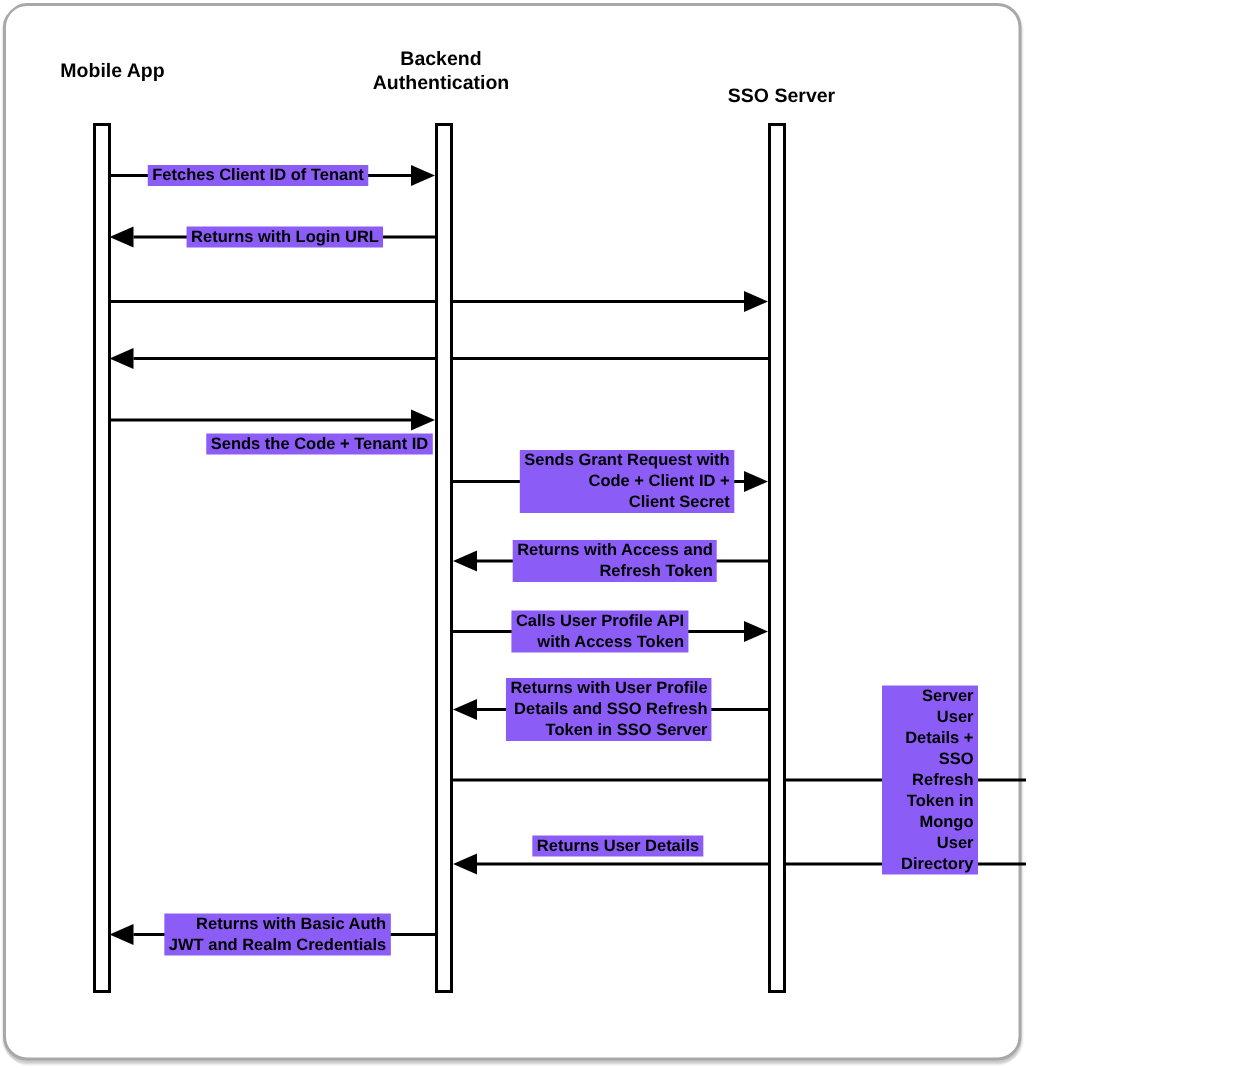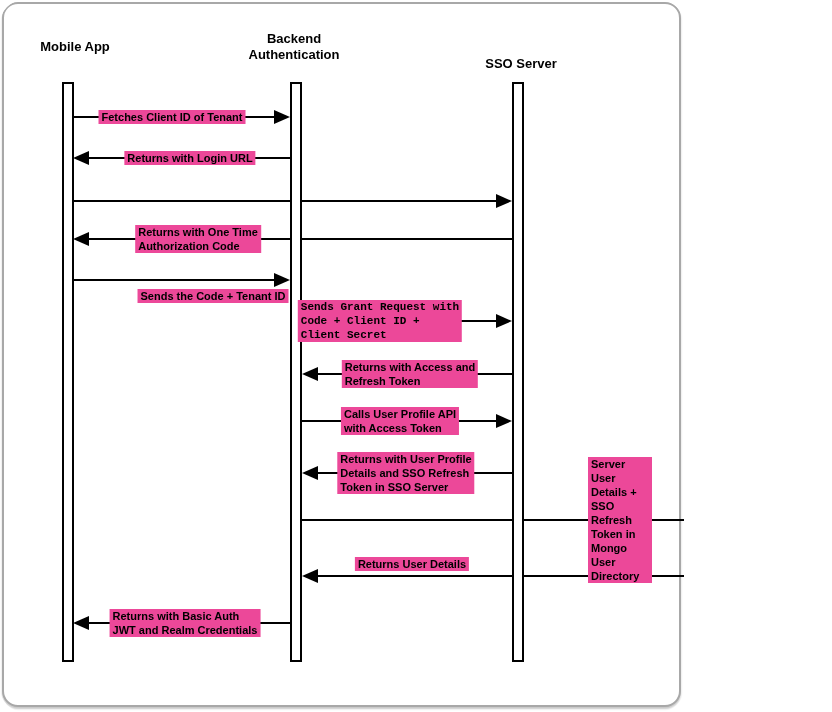--- a/index.html
+++ b/index.html
@@ -58,27 +58,27 @@
   }
   .head-left {
     width: 0; height: 0;
     border-top: 7px solid transparent;
     border-bottom: 7px solid transparent;
     border-right: 16px solid #000;
   }
   .msg-label {
     position: absolute;
     transform: translate(-50%, -50%);
-    background: #ec4899;
+    background: #8b5cf6;
     padding: 0 3px;
     font-size: 11px;
     font-weight: bold;
     line-height: 14px;
     color: #000;
-    text-align: left;
+    text-align: right;
     white-space: pre-line;
   }
 </style>
 </head>
 <body>
 
 <div class="canvas">
   <div class="frame"></div>
 
   <div class="actor-header" style="left:75px; top:47px;">Mobile App</div>
@@ -137,24 +137,22 @@
     <div class="line"></div>
   </div>
 
   <div class="lifeline" style="left:62px;"></div>
   <div class="lifeline" style="left:290px;"></div>
   <div class="lifeline" style="left:512px;"></div>
   <div class="lifeline" style="left:734px;"></div>
 
   <div class="msg-label" style="left:172px; top:117px;">Fetches Client ID of Tenant</div>
   <div class="msg-label" style="left:190px; top:158px;">Returns with Login URL</div>
-  <div class="msg-label" style="left:198px; top:239px;">Returns with One Time
-Authorization Code</div>
   <div class="msg-label" style="left:172px; top:296px;margin-left:41px;">Sends the Code + Tenant ID</div>
-  <div class="msg-label" style="left:380px; top:321px;font-family:Liberation Mono, monospace;">Sends Grant Request with
+  <div class="msg-label" style="left:418px; top:321px;">Sends Grant Request with
 Code + Client ID +
 Client Secret</div>
   <div class="msg-label" style="left:410px; top:374px;">Returns with Access and
 Refresh Token</div>
   <div class="msg-label" style="left:406px; top:473px;">Returns with User Profile
 Details and SSO Refresh
 Token in SSO Server</div>
   <div class="msg-label" style="left:400px; top:421px;">Calls User Profile API
 with Access Token</div>
   <div class="msg-label" style="left:620px; top:520px;">Server User Details +

